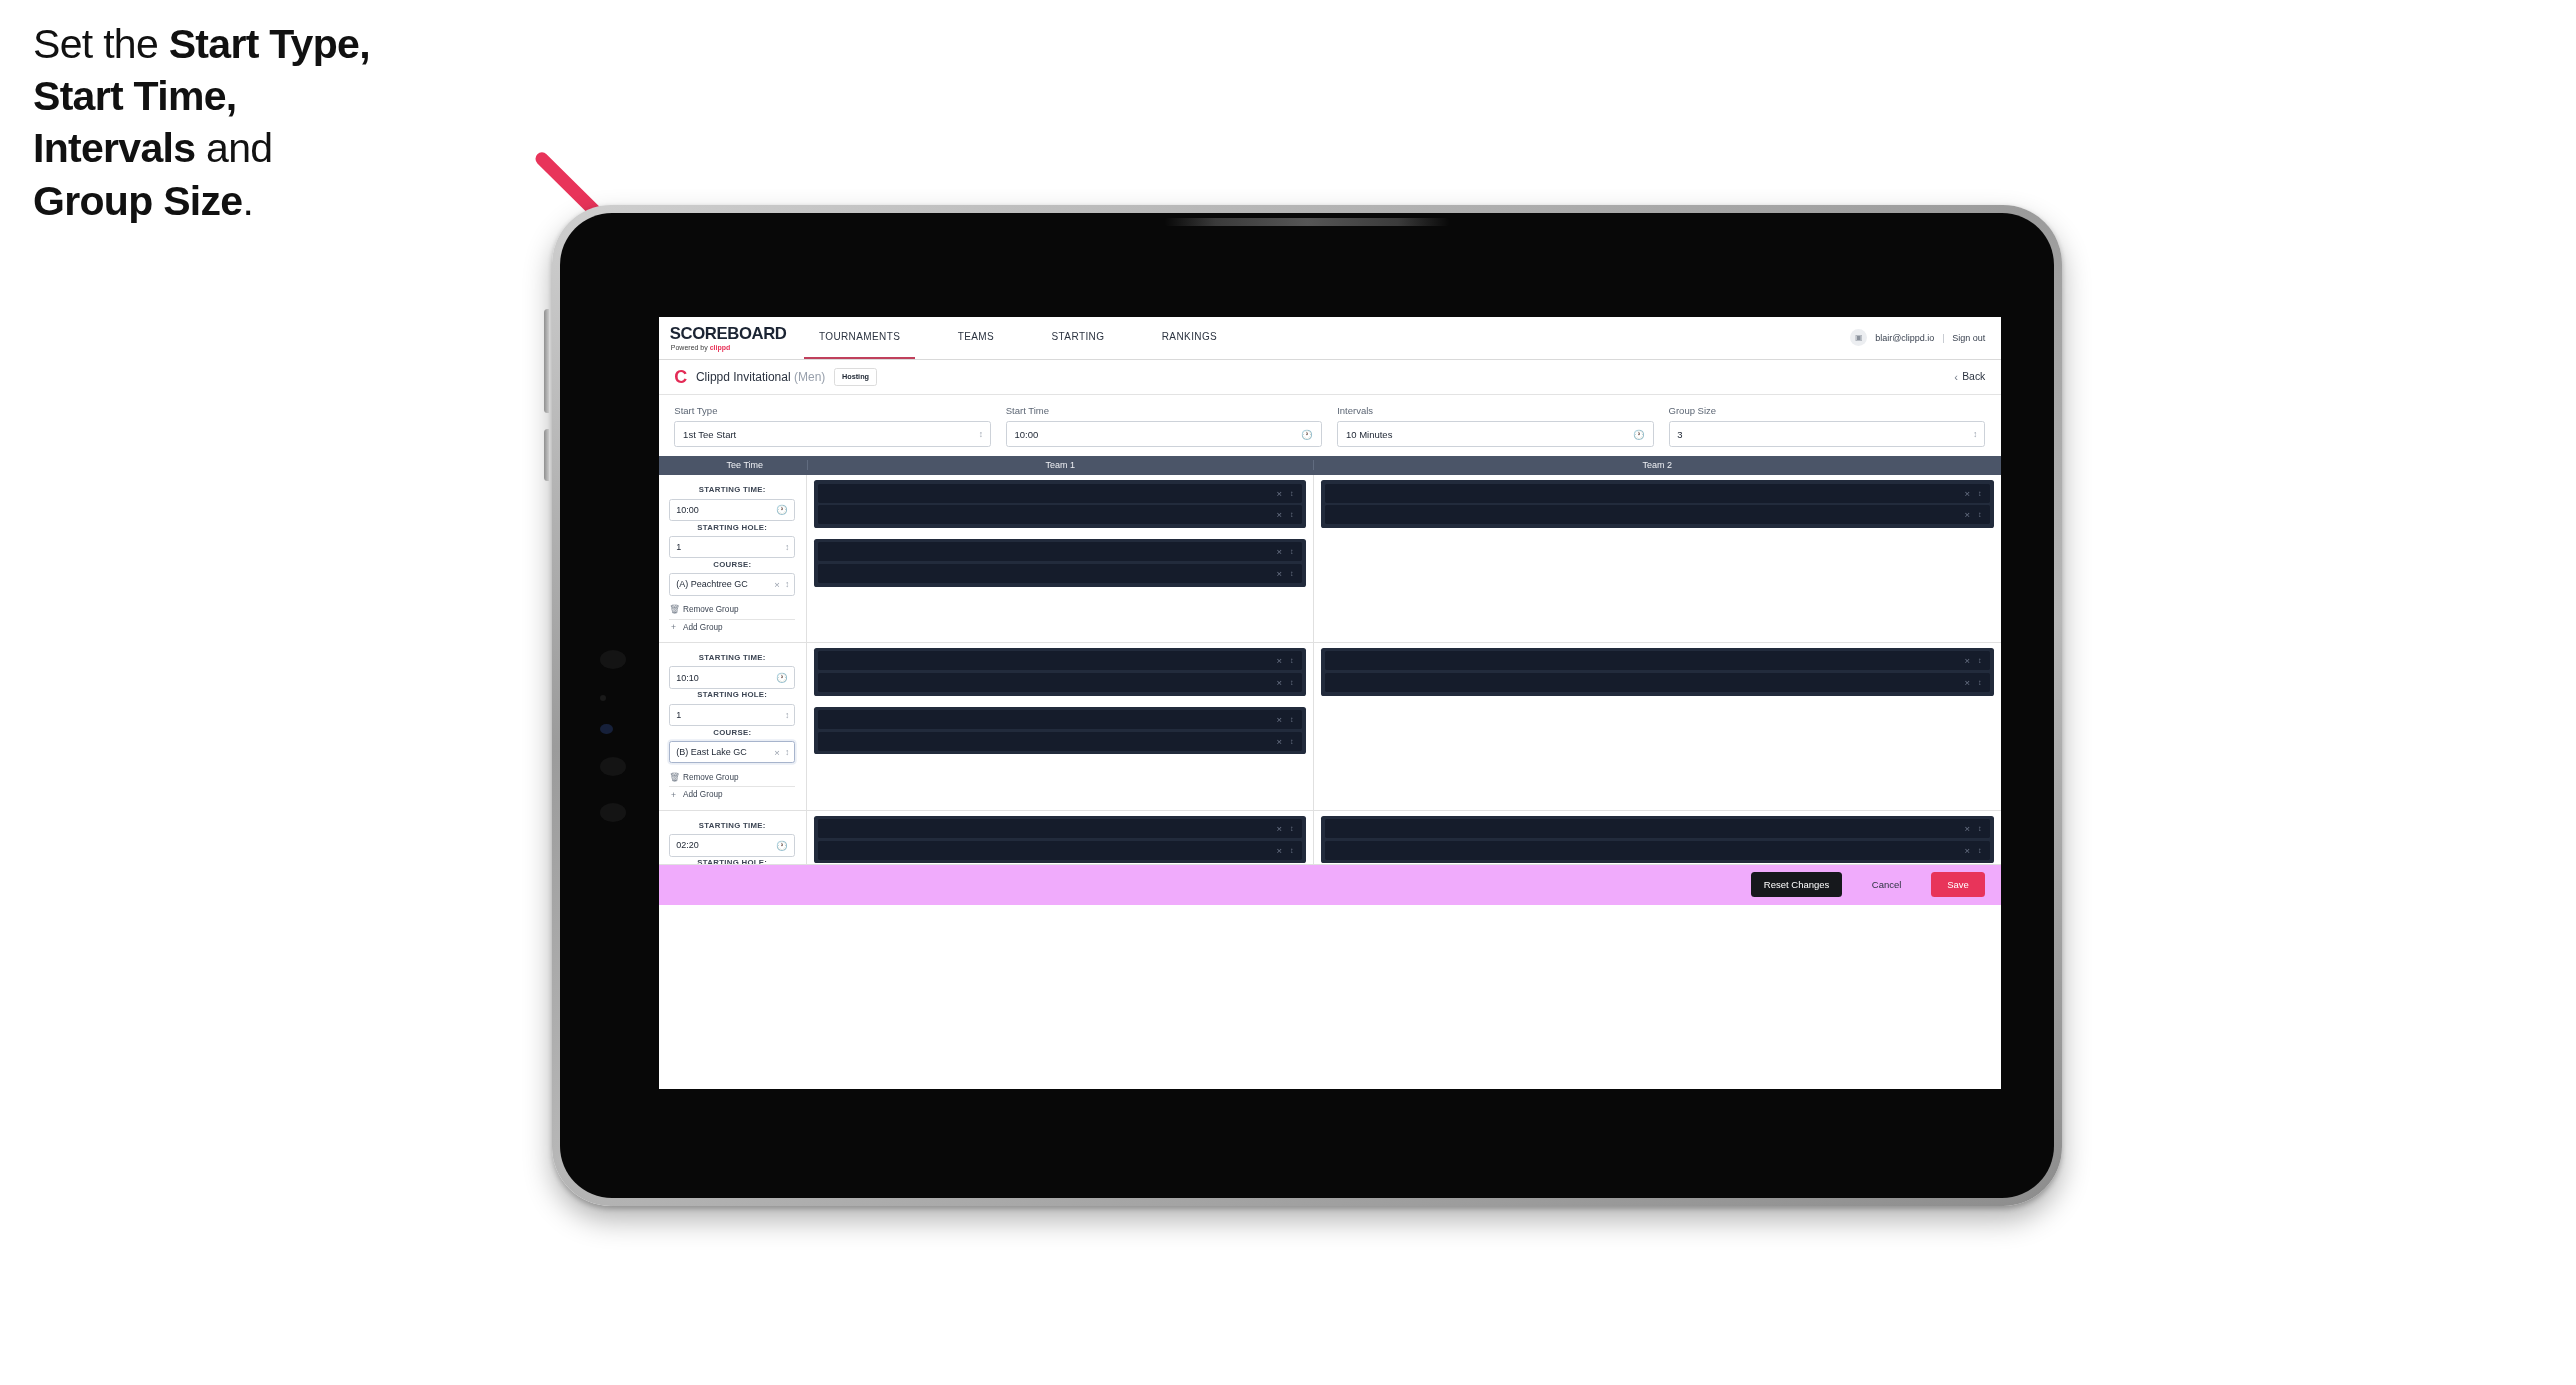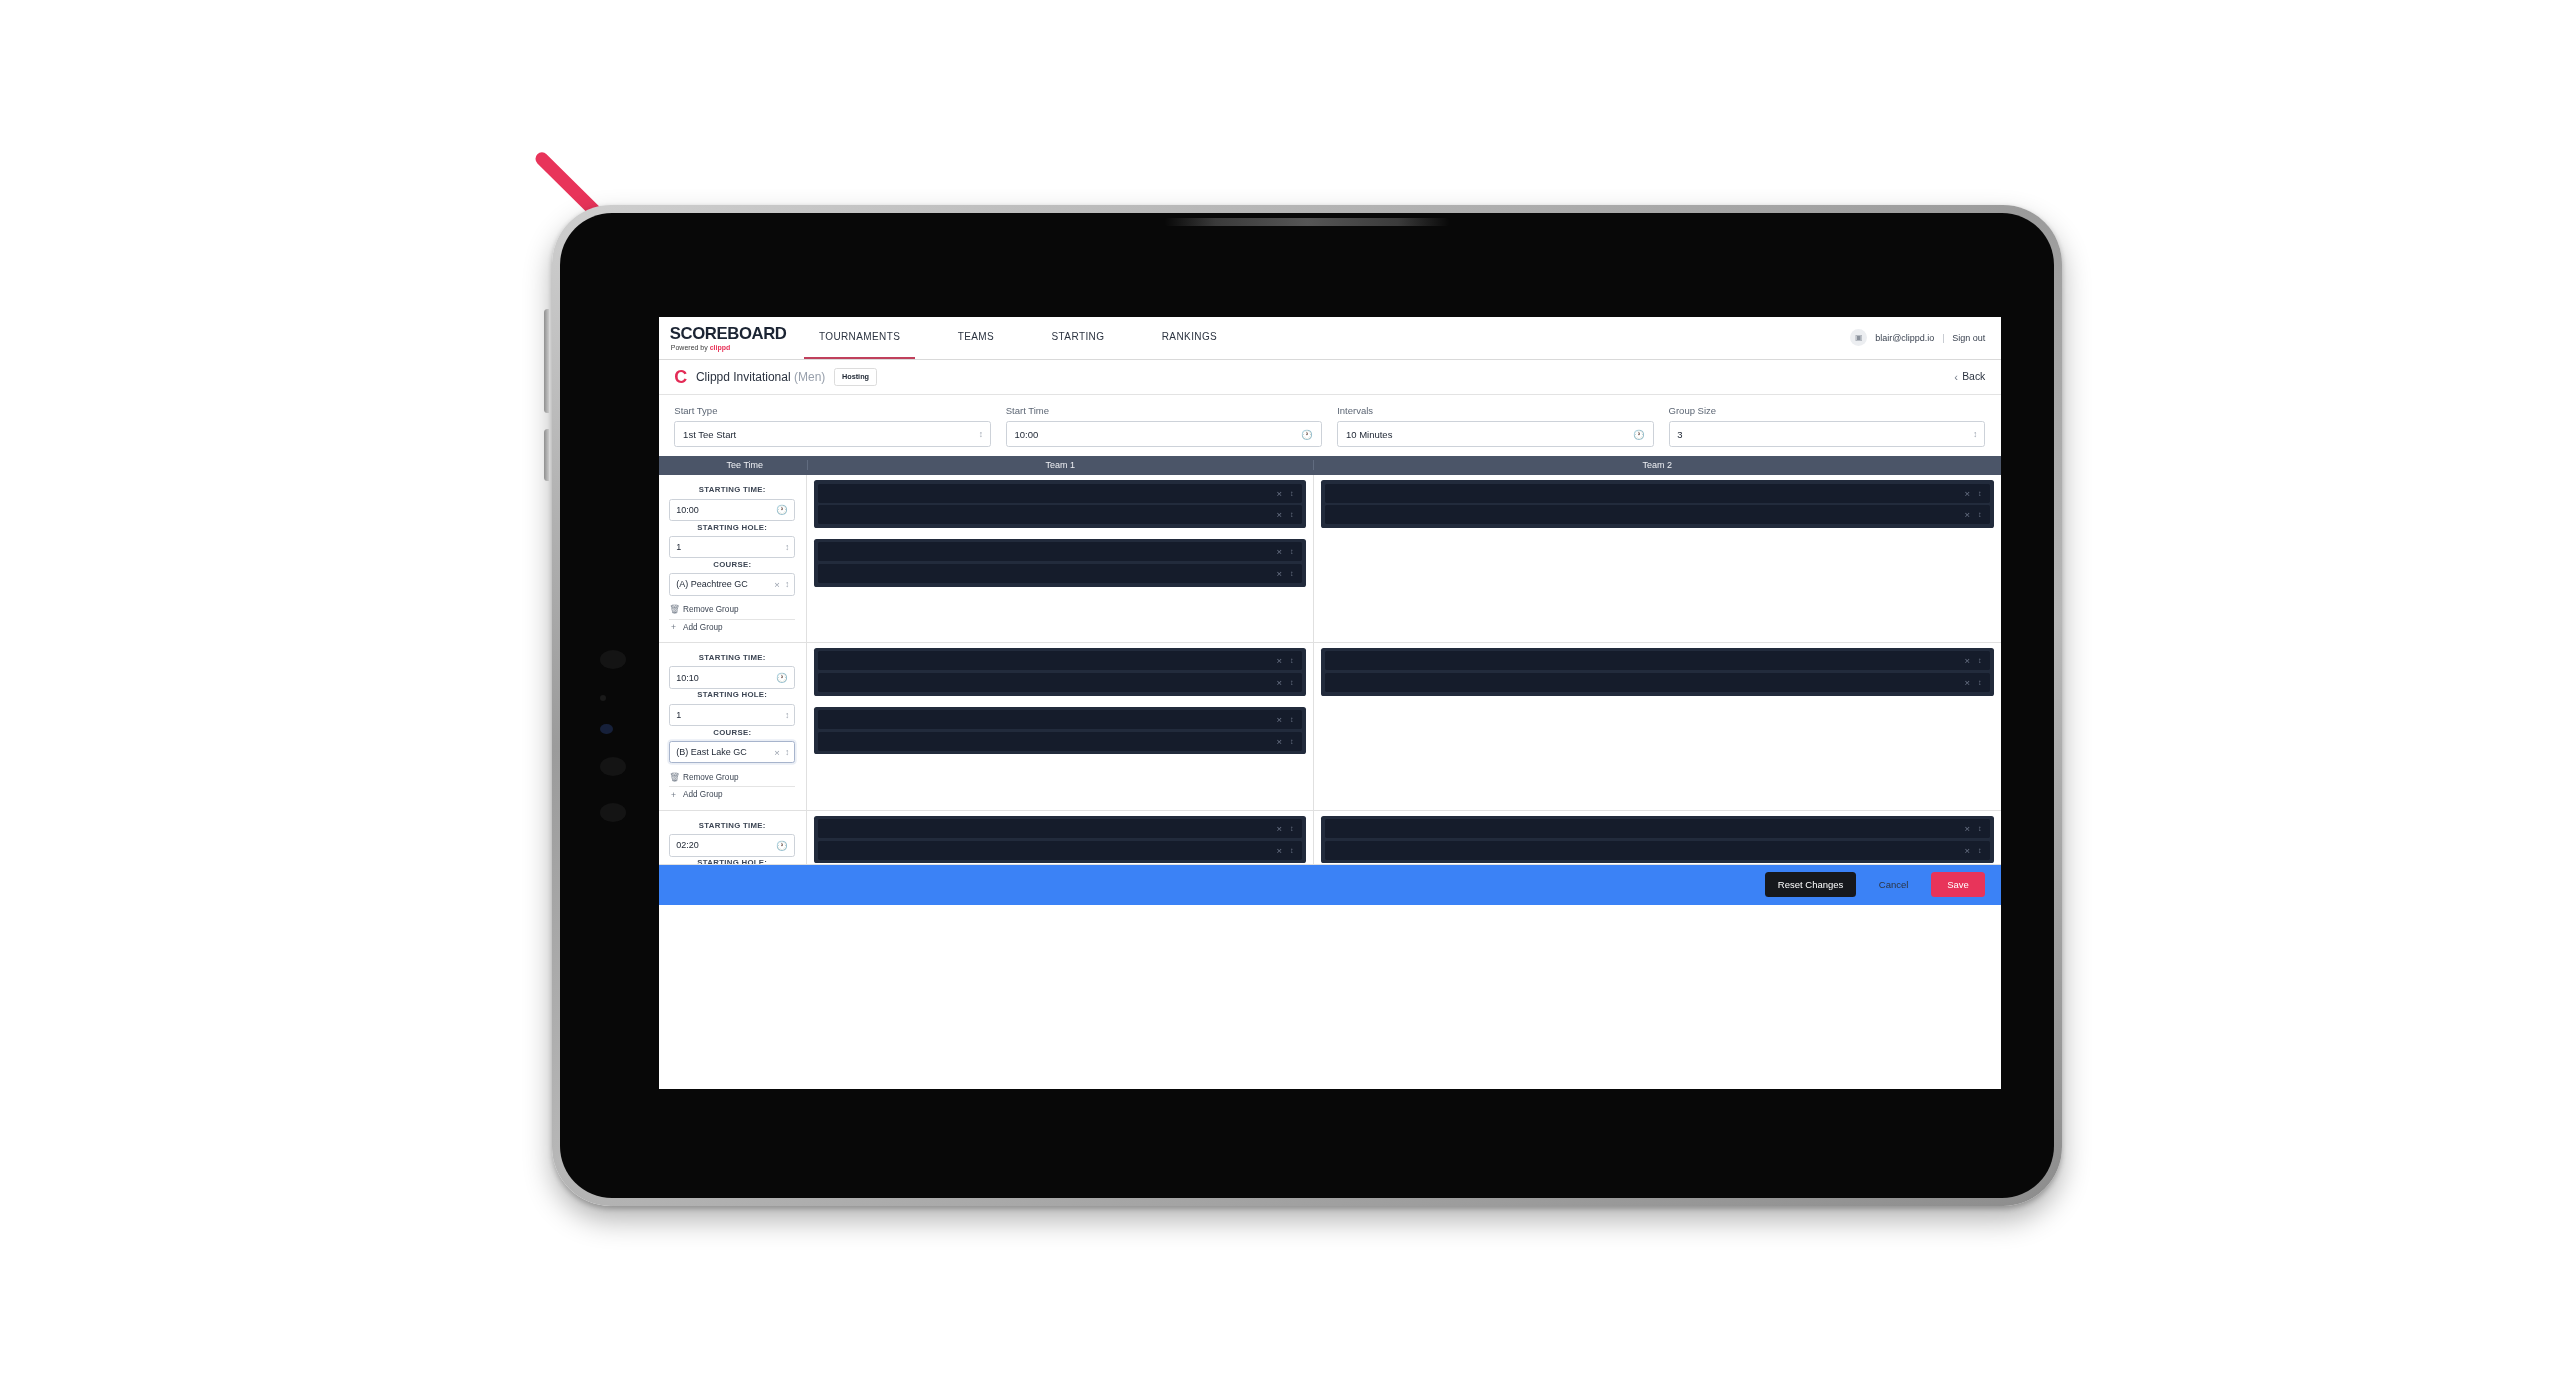--- a/index.html
+++ b/index.html
@@ -210,32 +210,38 @@
     display: flex; align-items: center; justify-content: flex-end;
     gap: 7.8px; padding-right: 8.6px; margin-bottom: 2.6px;
   }
   .pslot:last-child { margin-bottom: 0; }
   .pslot .px { color: #6e778a; font-size: 9.5px; }
   .pslot .pst { color: #6e778a; font-size: 7.8px; letter-spacing: -0.9px; }
 
   
   .appfoot {
     height: 40px; display: flex; align-items: center;
-    justify-content: flex-end; gap: 0; padding-right: 15.5px; background:#3b82f6;
+    justify-content: flex-end; gap: 7px; padding-right: 15.5px; background:#f0abfc;
   }
   .btn { font-size: 9.5px; border-radius: 3.5px; cursor: pointer; }
   .btn-reset { background: #16181c; color: #fff; padding: 7px 13px; }
   .btn-cancel { background: transparent; color: #2b3340; padding: 7px 17.3px; margin: 0 5.2px; }
   .btn-save { background: #e8345a; color: #fff; padding: 7px 16.4px; }
 </style>
 </head>
 <body>
 
 <div id="stage">
 
+  <div class="caption">
+    <span class="line"><span class="lite">Set the </span><b>Start Type,</b></span>
+    <span class="line"><b>Start Time,</b></span>
+    <span class="line"><b>Intervals</b><span class="lite"> and</span></span>
+    <span class="line"><b>Group Size</b><span class="lite">.</span></span>
+  </div>
 
   <svg class="arrow-svg" viewBox="0 0 2985 1606">
     <line x1="628" y1="184" x2="925" y2="478" stroke="#e8345a" stroke-width="15" stroke-linecap="round"></line>
     <polygon points="960,516 885,487 913,458" fill="#e8345a"></polygon>
     <polygon points="962,518 880,492 900,446" fill="#e8345a"></polygon>
   </svg>
 
   <div class="tablet">
     <div class="side-btn b1"></div>
     <div class="side-btn b2"></div>

